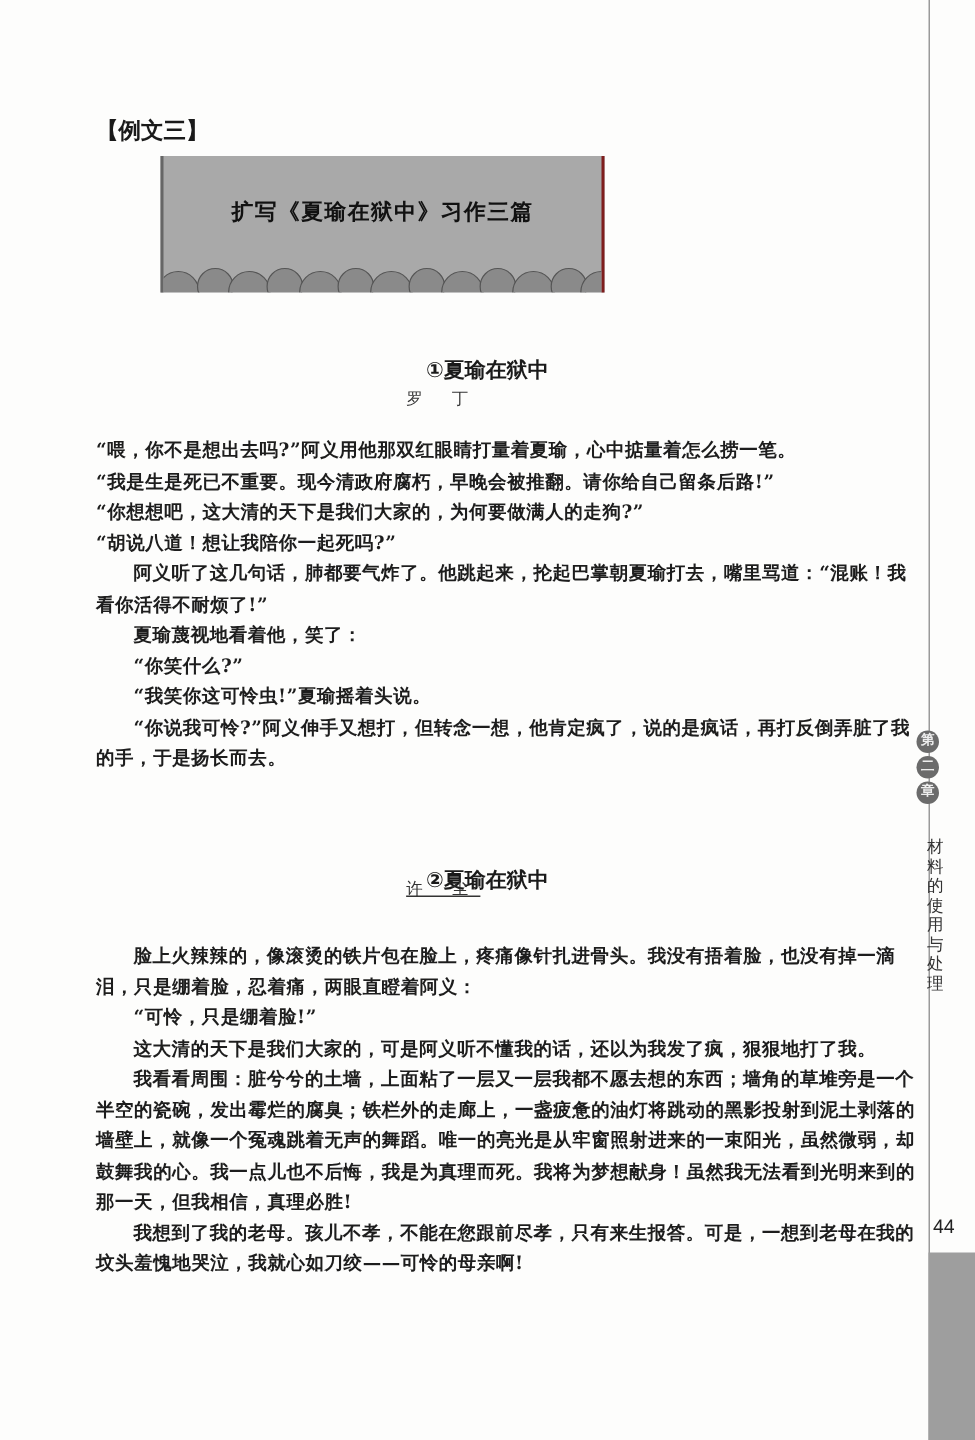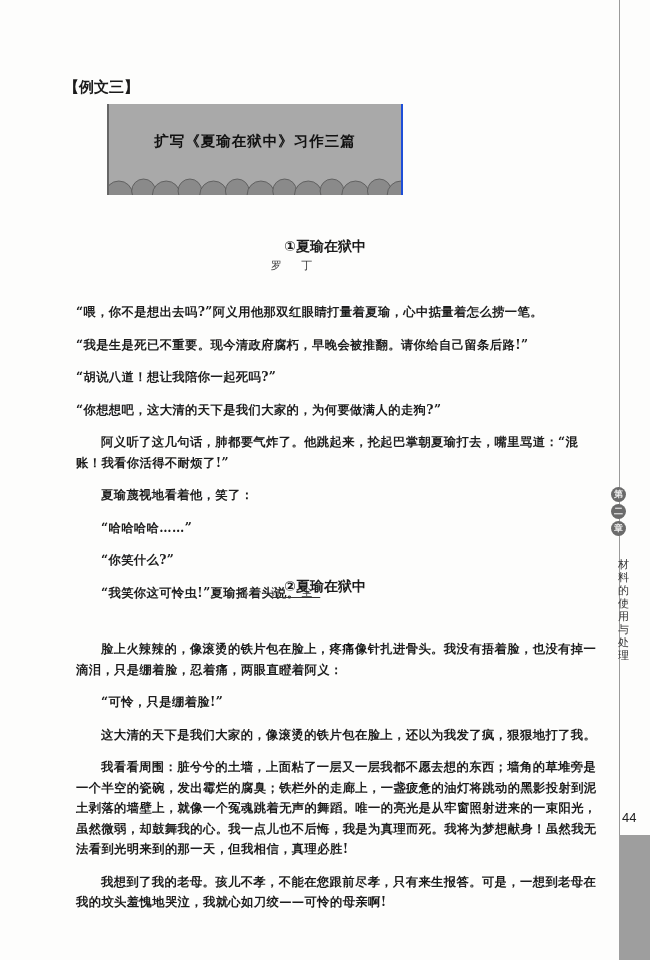--- a/index.html
+++ b/index.html
@@ -7,27 +7,27 @@
          font-family:"DejaVu Serif", "Liberation Serif", serif; color:#1a1a1a; }
   .margin-line { position:absolute; left:619px; top:0; width:1px; height:960px; background:#9a9a9a; }
   .gray-block { position:absolute; left:619px; top:835px; width:31px; height:125px; background:#9e9e9e; }
   .page-num { position:absolute; left:622px; top:810px; font-family:"Liberation Sans", sans-serif; font-size:13px; color:#222; }
   .chapter-badge { position:absolute; left:611px; top:487px; width:16px; }
   .badge-circle { width:15px; height:15px; border-radius:50%; background:#6b6b6b; color:#eee; font-size:9px;
                   line-height:15px; text-align:center; margin-bottom:2px; font-weight:bold; }
   .chapter-title { position:absolute; left:618px; top:558px; width:14px; font-size:11px; line-height:13px; color:#333; }
   .example-label { position:absolute; left:64px; top:78px; font-family:"DejaVu Sans", sans-serif; font-weight:bold; font-size:15px; }
   .banner { position:absolute; left:107px; top:104px; width:296px; height:91px; background:#a9a9a9;
-            border-left:2px solid #666; border-right:2px solid #1d4ed8; box-sizing:border-box; overflow:hidden; }
+            border-left:2px solid #666; border-right:2px solid #7f1d1d; box-sizing:border-box; overflow:hidden; }
   .banner-title { position:absolute; top:28px; left:0; width:100%; text-align:center; font-size:14.5px; font-weight:bold; color:#111; letter-spacing:1px; }
   .banner-waves { position:absolute; bottom:0; left:0; width:100%; height:26px; }
   .section-title { position:absolute; width:650px; left:0; text-align:center; font-family:"DejaVu Sans", sans-serif; font-weight:bold; font-size:14px; }
   .author { position:absolute; width:591px; left:0; text-align:center; font-size:11px; color:#333; letter-spacing:8px; }
   .para { position:absolute; left:64px; width:550px; font-size:12.3px; line-height:20.5px; font-weight:bold; color:#1d1d1d; letter-spacing:0.4px; }
-  .para p { margin:12px; }
+  .para p { margin:0; }
   .indent { text-indent:25px; }
 </style>
 </head>
 <body>
 
 <div class="margin-line"></div>
 <div class="gray-block"></div>
 <div class="page-num">44</div>
 
 <div class="chapter-badge">
@@ -58,30 +58,30 @@
       <circle cx="296" cy="26" r="14"></circle>
     </g>
   </svg>
 </div>
 
 <div class="section-title" style="top:238px;">①夏瑜在狱中</div>
 <div class="author" style="top:258px;">罗 丁</div>
 <div class="para" style="top:290px;">
   <p>“喂，你不是想出去吗?”阿义用他那双红眼睛打量着夏瑜，心中掂量着怎么捞一笔。</p>
   <p>“我是生是死已不重要。现今清政府腐朽，早晚会被推翻。请你给自己留条后路!”</p>
+  <p>“你想想吧，这大清的天下是我们大家的，为何要做满人的走狗?”</p>
   <p>“胡说八道！想让我陪你一起死吗?”</p>
-  <p>“你想想吧，这大清的天下是我们大家的，为何要做满人的走狗?”</p>
   <p class="indent">阿义听了这几句话，肺都要气炸了。他跳起来，抡起巴掌朝夏瑜打去，嘴里骂道：“混账！我看你活得不耐烦了!”</p>
   <p class="indent">夏瑜蔑视地看着他，笑了：</p>
-  <p class="indent">“哈哈哈哈……”</p>
   <p class="indent">“你笑什么?”</p>
   <p class="indent">“我笑你这可怜虫!”夏瑜摇着头说。</p>
+  <p class="indent">“你说我可怜?”阿义伸手又想打，但转念一想，他肯定疯了，说的是疯话，再打反倒弄脏了我的手，于是扬长而去。</p>
 </div>
 
 <div class="section-title" style="top:578px;">②夏瑜在狱中</div>
 <div class="author" style="top:585px;text-decoration:underline;">许 尘</div>
 <div class="para" style="top:627px;">
   <p class="indent">脸上火辣辣的，像滚烫的铁片包在脸上，疼痛像针扎进骨头。我没有捂着脸，也没有掉一滴泪，只是绷着脸，忍着痛，两眼直瞪着阿义：</p>
   <p class="indent">“可怜，只是绷着脸!”</p>
-  <p class="indent">这大清的天下是我们大家的，像滚烫的铁片包在脸上，还以为我发了疯，狠狠地打了我。</p>
+  <p class="indent">这大清的天下是我们大家的，可是阿义听不懂我的话，还以为我发了疯，狠狠地打了我。</p>
   <p class="indent">我看看周围：脏兮兮的土墙，上面粘了一层又一层我都不愿去想的东西；墙角的草堆旁是一个半空的瓷碗，发出霉烂的腐臭；铁栏外的走廊上，一盏疲惫的油灯将跳动的黑影投射到泥土剥落的墙壁上，就像一个冤魂跳着无声的舞蹈。唯一的亮光是从牢窗照射进来的一束阳光，虽然微弱，却鼓舞我的心。我一点儿也不后悔，我是为真理而死。我将为梦想献身！虽然我无法看到光明来到的那一天，但我相信，真理必胜!</p>
   <p class="indent">我想到了我的老母。孩儿不孝，不能在您跟前尽孝，只有来生报答。可是，一想到老母在我的坟头羞愧地哭泣，我就心如刀绞——可怜的母亲啊!</p>
 </div>
 
 </body></html>

